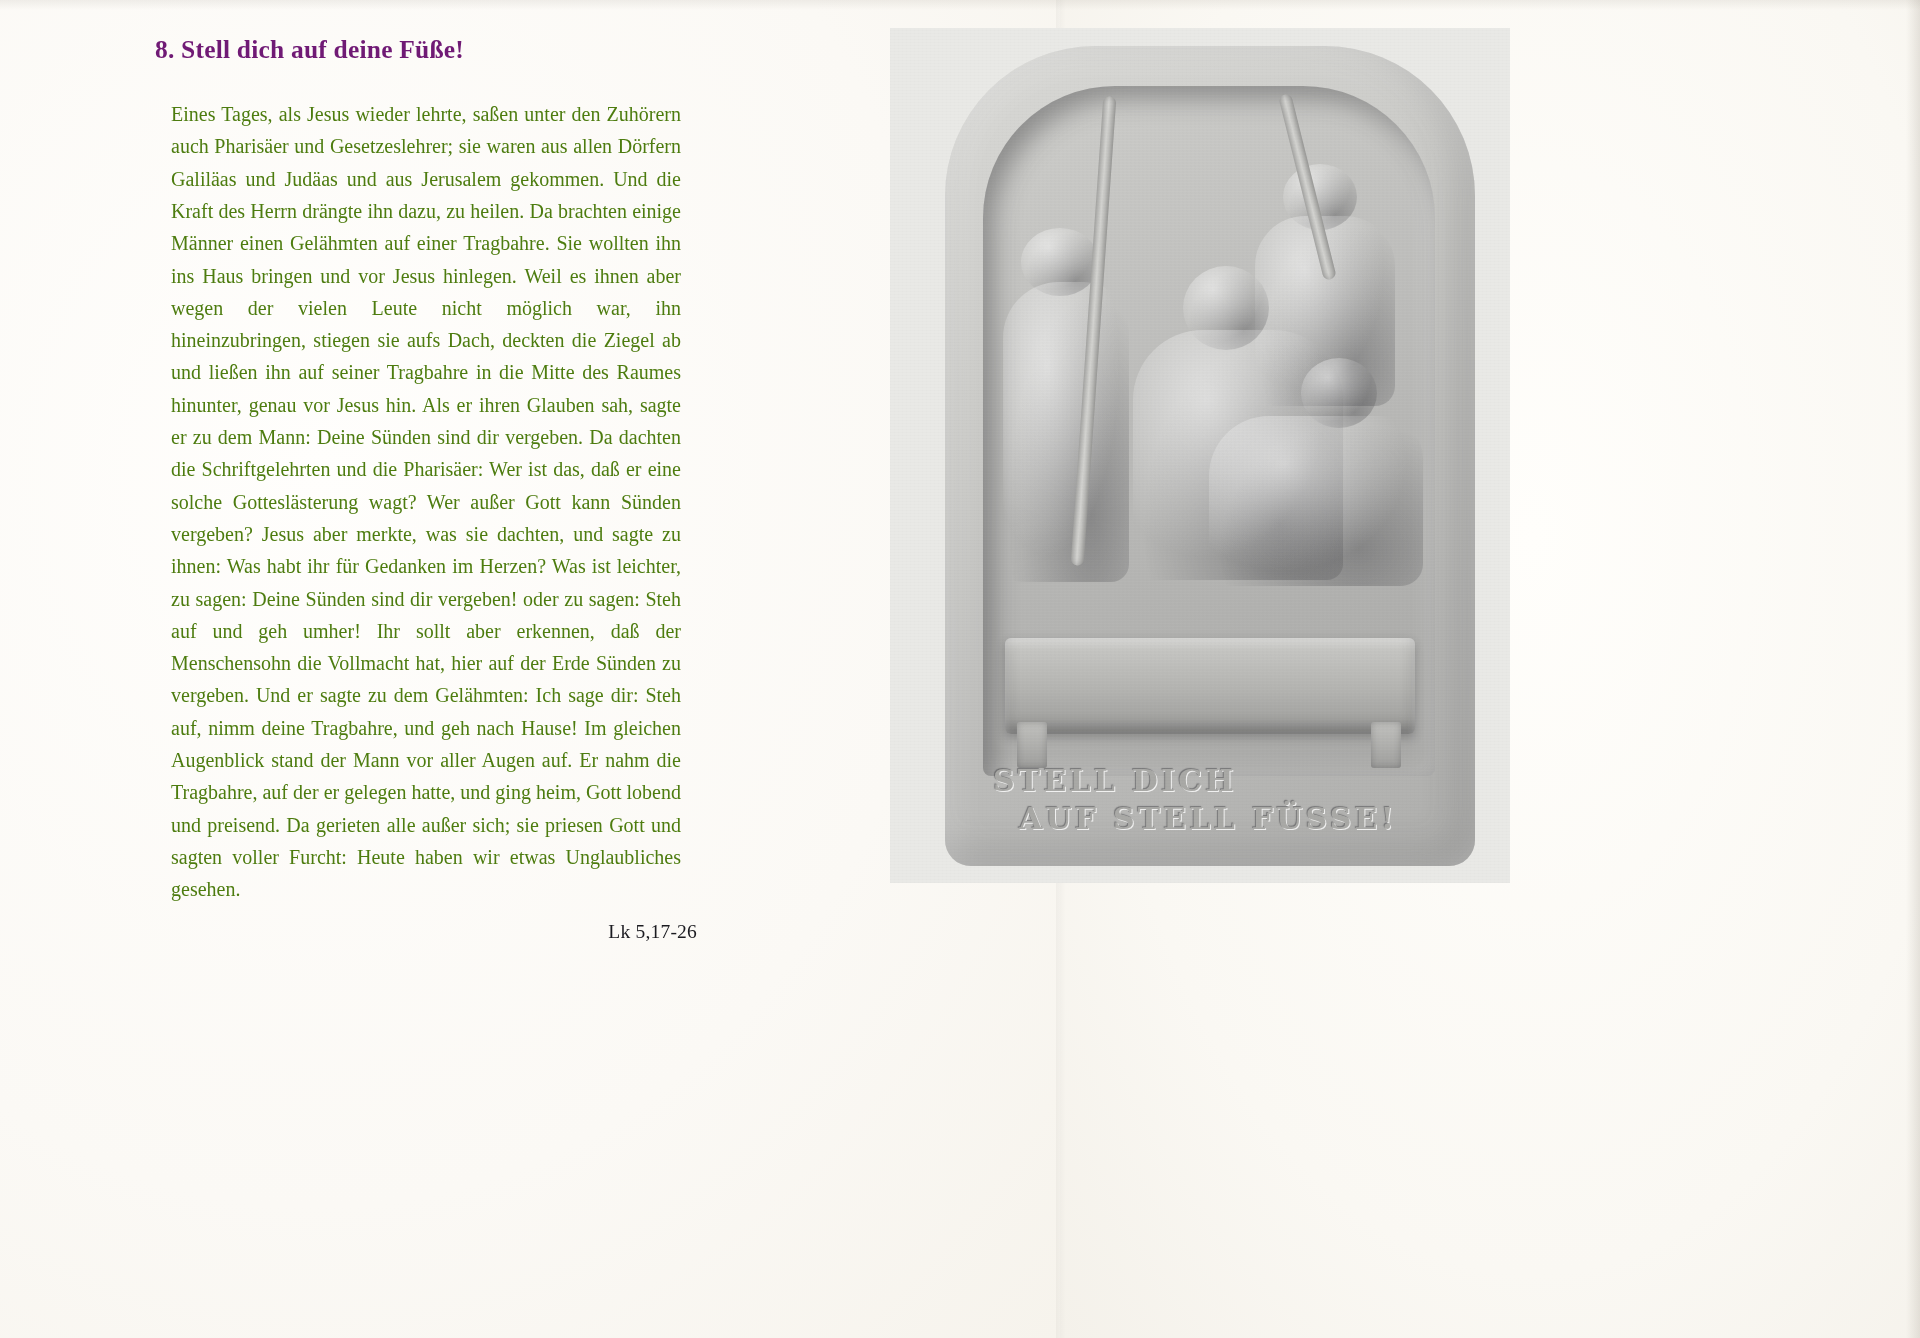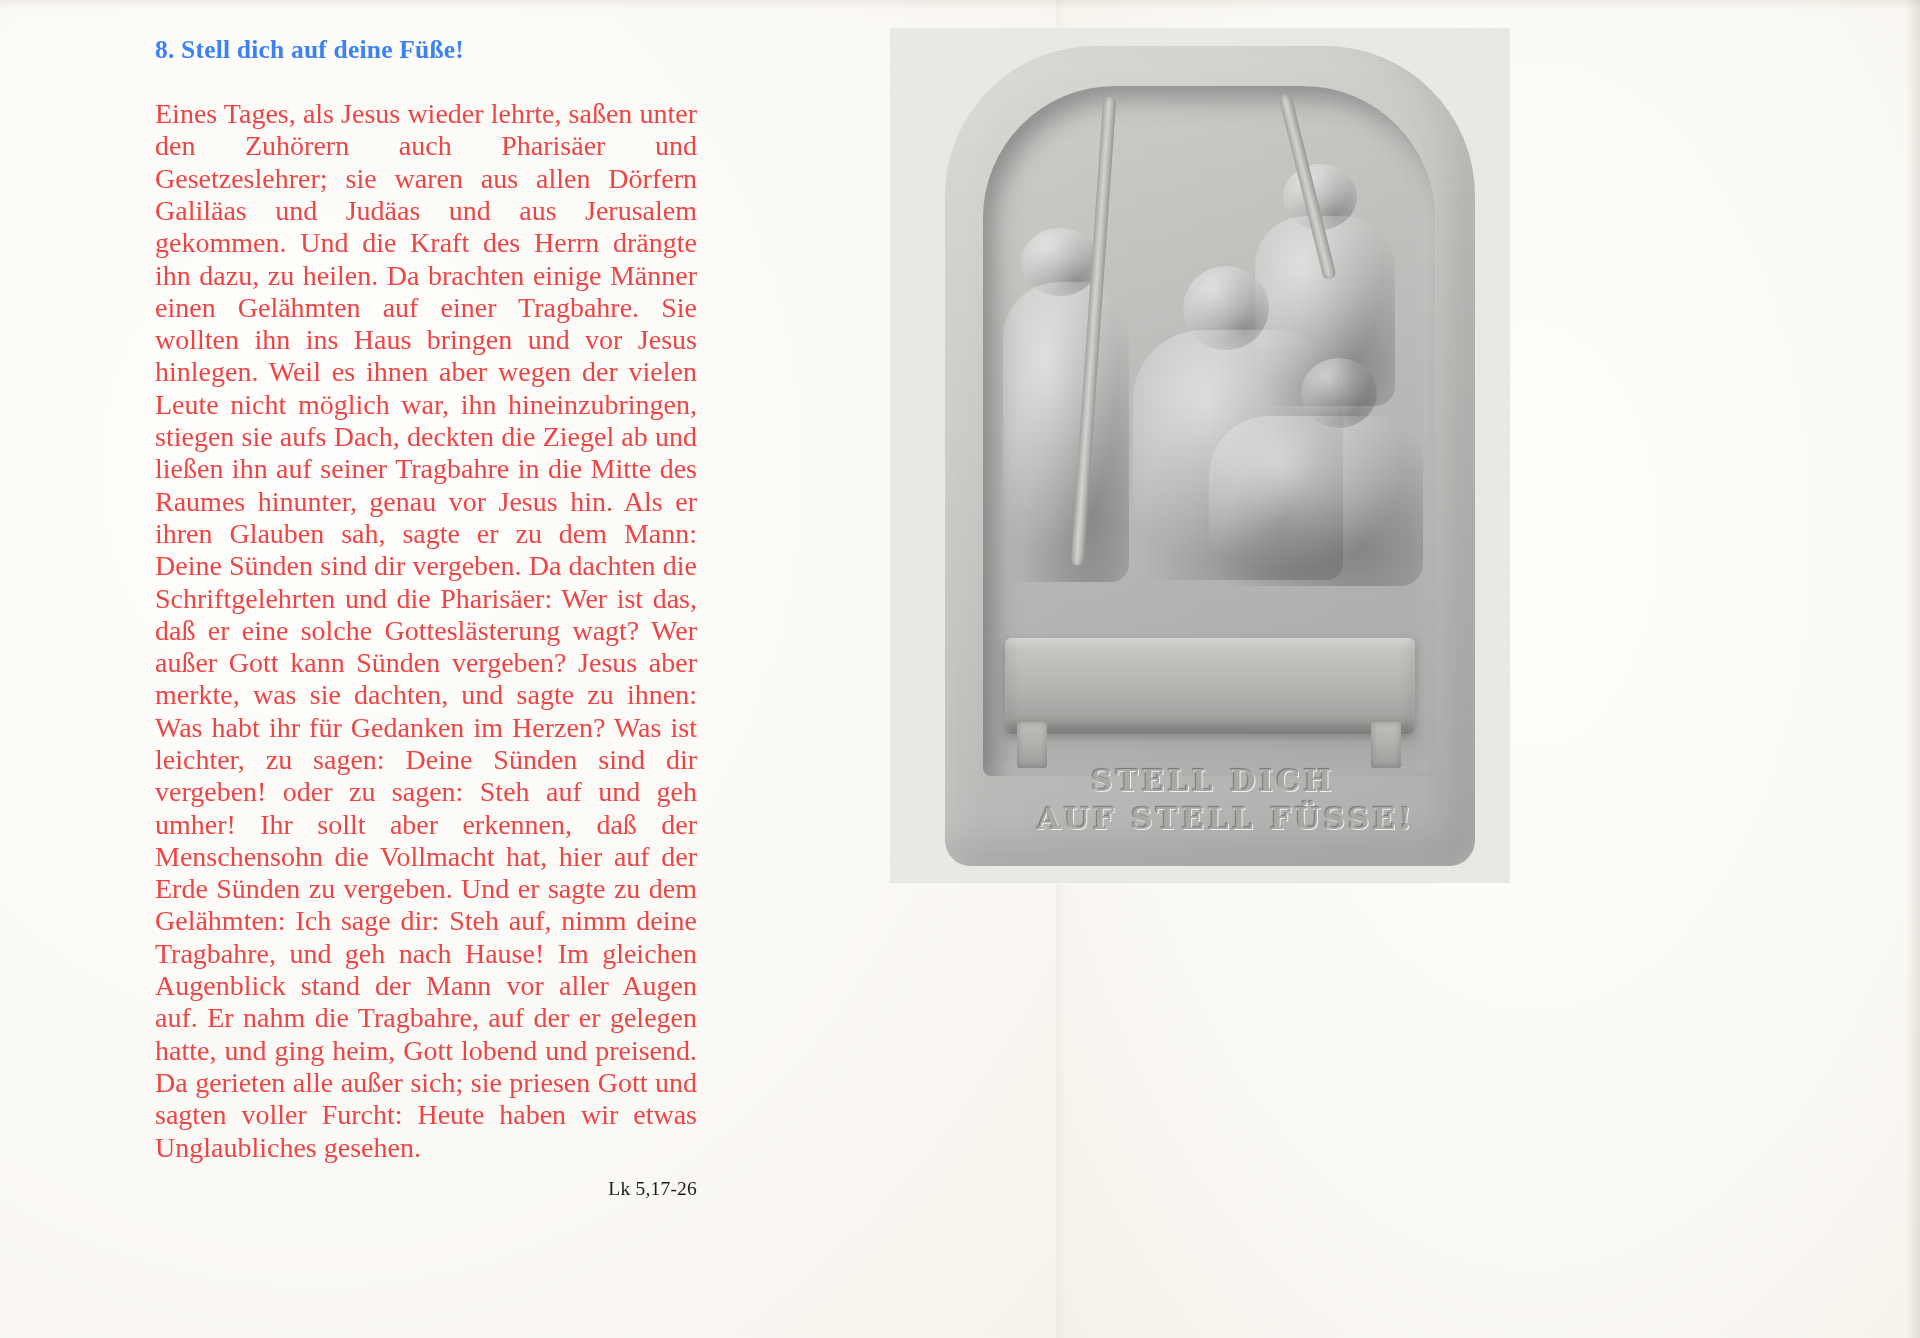--- a/index.html
+++ b/index.html
@@ -57,31 +57,31 @@
     position: absolute;
     left: 155px;
     top: 36px;
     width: 542px;
   }
   .heading {
     font-family: "Liberation Serif", "DejaVu Serif", serif;
     font-weight: bold;
     font-size: 25.5px;
     letter-spacing: 0.2px;
-    color: #3b82f6;
+    color: #701a75;
     margin: 0 0 34px 0;
     line-height: 1.1;
   }
   .body-text {
-    font-size: 28px;
+    font-size: 20px;
     line-height: 32.3px;
-    color: #ef4444;
+    color: #4d7c0f;
     text-align: justify;
     text-justify: inter-word;
-    margin: 0;
+    margin: 16px;
     hyphens: none;
   }
   .citation {
     font-size: 19.5px;
     color: #1b1b20;
     text-align: right;
     margin-top: 14px;
     letter-spacing: 0.2px;
   }
 
@@ -163,21 +163,20 @@
     background: linear-gradient(90deg, #b6b6b3, #d6d6d3 45%, #a9a9a6);
     border-radius: 7px;
     box-shadow: inset 0 0 6px rgba(55,55,58,0.30);
   }
   
   .inscription {
     position: absolute;
     left: 48px;
     bottom: 28px;
     width: 440px;
-    text-align: center;
     font-family: "DejaVu Serif", "Liberation Serif", serif;
     font-weight: bold;
     letter-spacing: 3.2px;
     color: #a9a9a6;
     text-shadow:
       1px 1px 0 rgba(255,255,255,0.80),
       -1px -1px 1px rgba(70,70,72,0.55);
     line-height: 1.26;
   }
   .inscription .l1 { font-size: 30px; }

